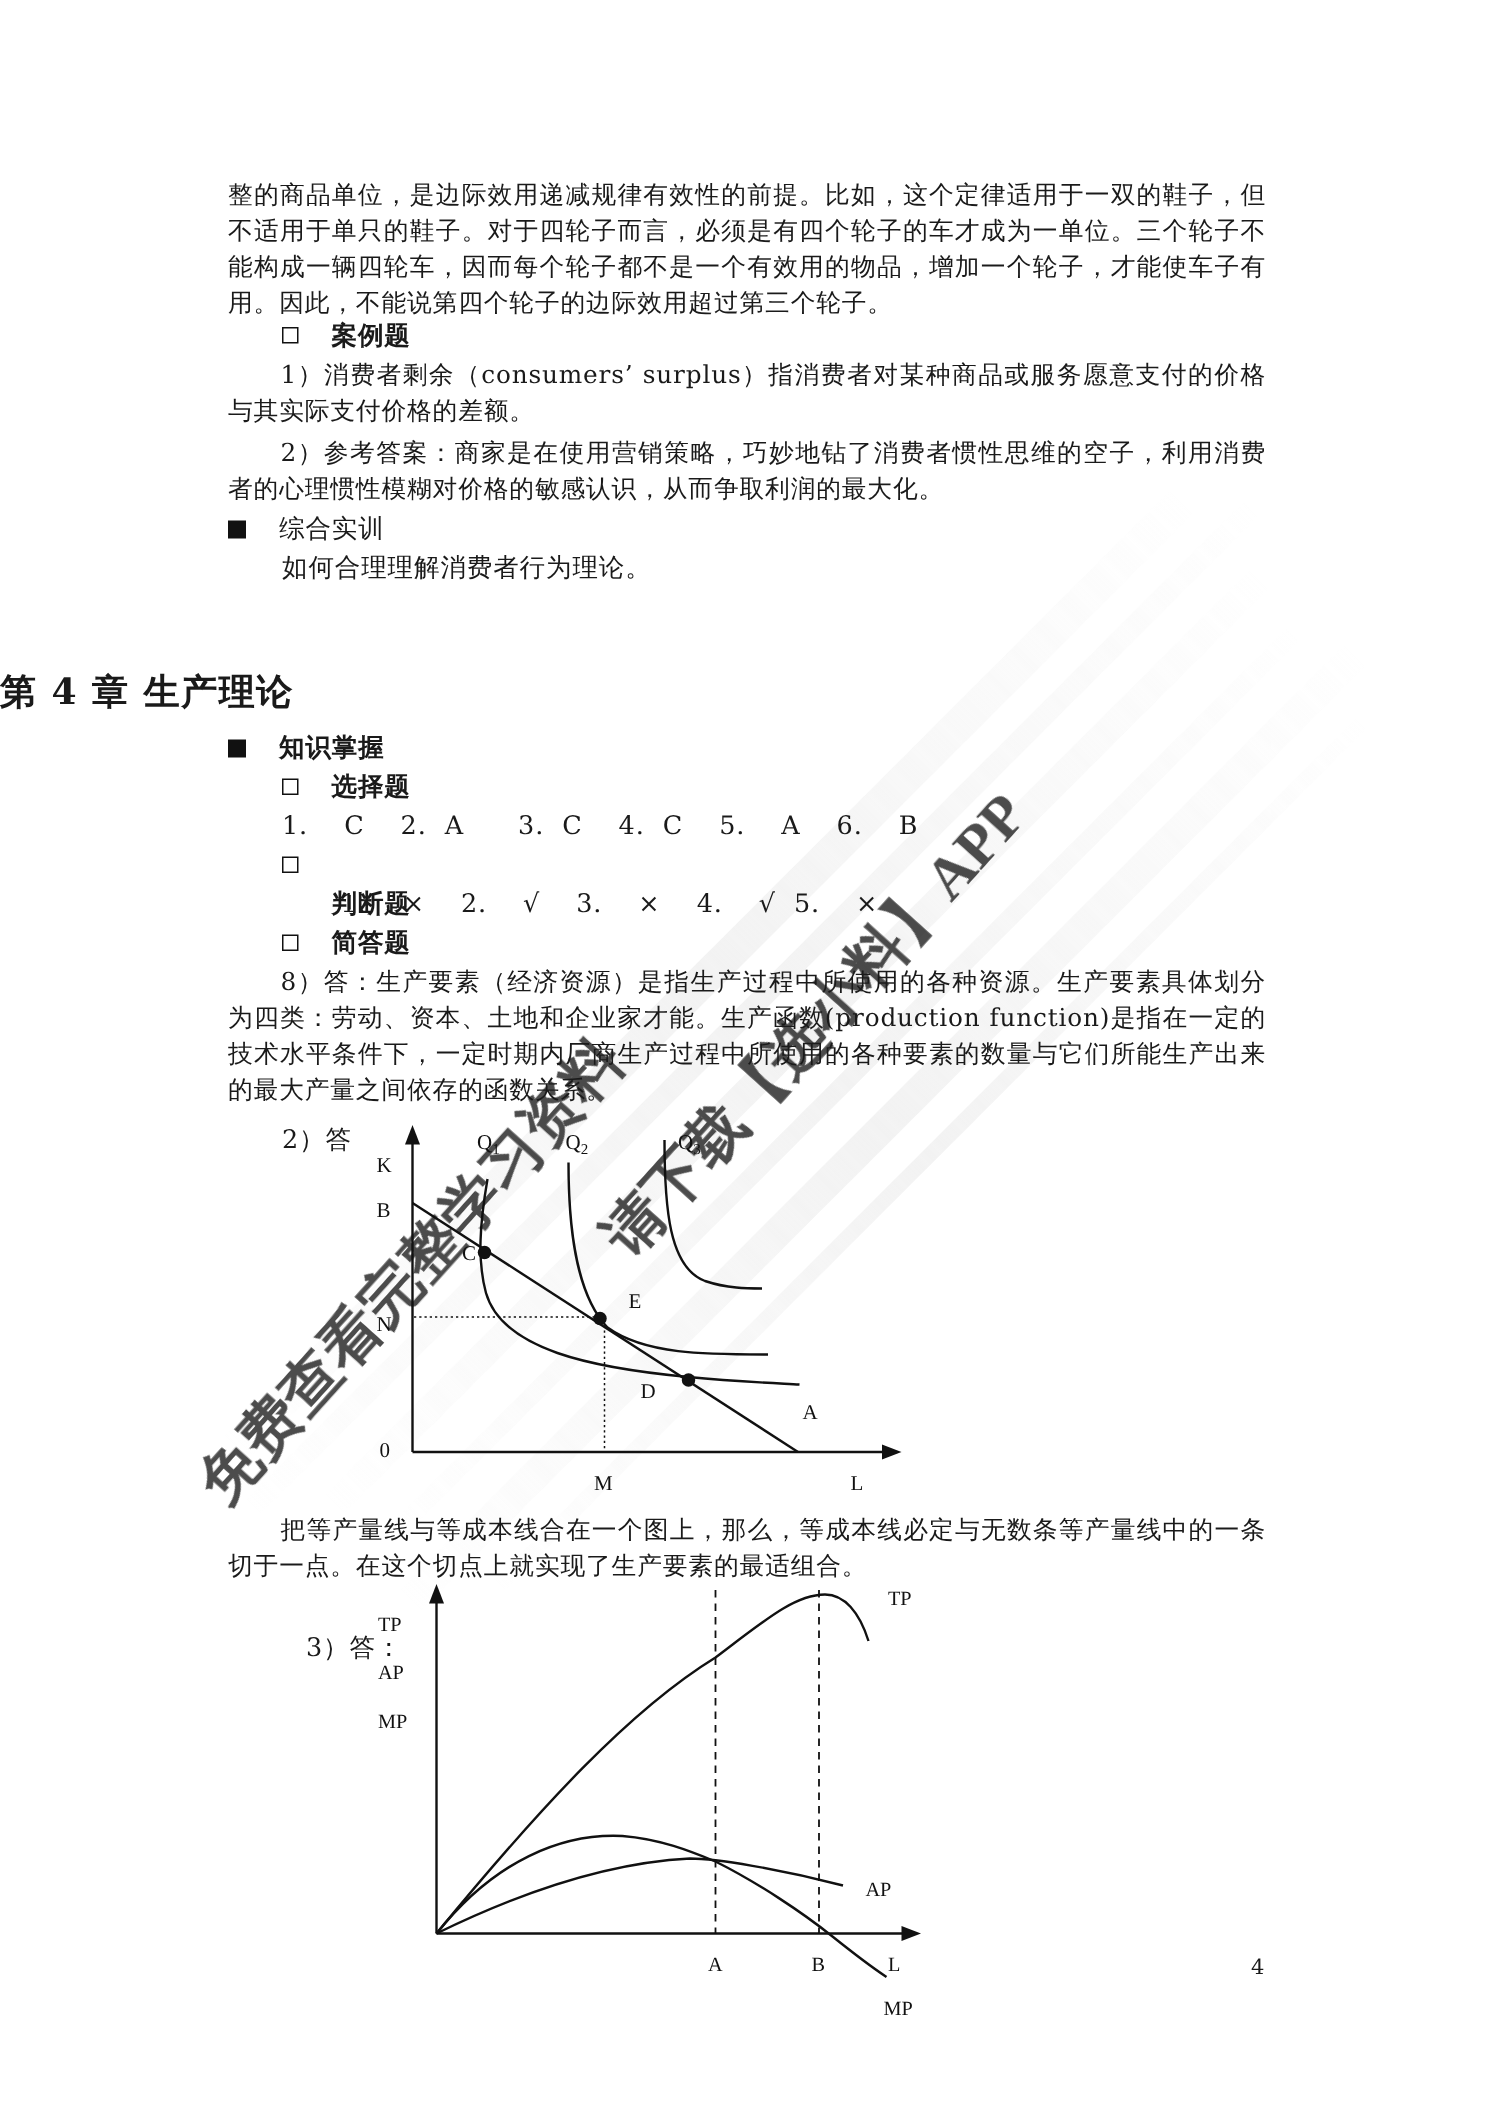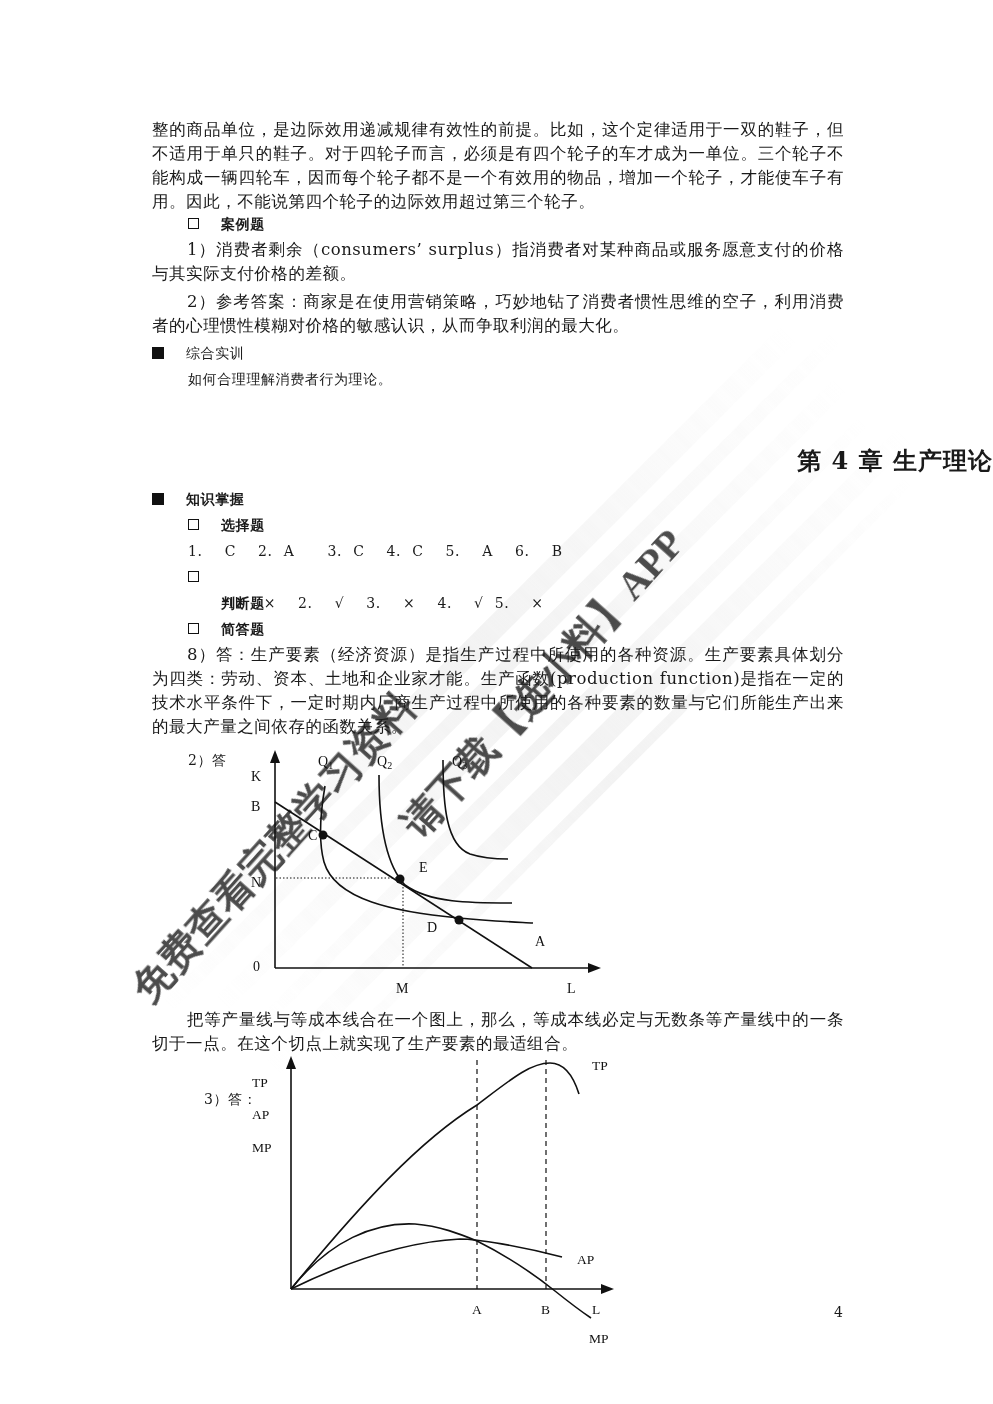--- a/index.html
+++ b/index.html
@@ -4,29 +4,29 @@
 <style>
   html, body { margin: 0; padding: 0; background: #ffffff; }
   body { width: 993px; height: 1404px; position: relative; overflow: hidden;
          font-family: "DejaVu Serif", "Liberation Serif", serif; color: #1a1a1a; }
   .page { position: absolute; left: 0; top: 0; width: 993px; height: 1404px; }
 
   .watermark { position: absolute; left: 0; top: 0; width: 993px; height: 1404px; pointer-events: none; z-index: 0; }
 
   .content { position: absolute; left: 0; top: 0; width: 993px; height: 1404px; z-index: 1; }
 
-  .line { position: absolute; font-size: 14px; line-height: 24px; white-space: nowrap; letter-spacing: 0.6px; }
+  .line { position: absolute; font-size: 17px; line-height: 24px; white-space: nowrap; letter-spacing: 0.6px; }
   .para { position: absolute; left: 152px; width: 692px; font-size: 16.5px; line-height: 24px; letter-spacing: 0.55px; text-align: justify; }
   .indent { text-indent: 35px; }
   .bold { font-weight: bold; }
 
   .sq-filled { position: absolute; width: 12px; height: 12px; background: #111; }
   .sq-hollow { position: absolute; width: 11px; height: 11px; border: 1.5px solid #111; box-sizing: border-box; }
 
-  .chapter-title { position: absolute; left: 0; width: 993px; top: 445px; text-align: right;
+  .chapter-title { position: absolute; left: 0; width: 993px; top: 445px; text-align: left;
                    font-size: 24px; font-weight: bold; letter-spacing: 1px; }
 
   .mono-line { font-family: "DejaVu Serif", "Liberation Serif", serif; word-spacing: 6px; }
 
   svg.diagram { position: absolute; left: 0; top: 0; overflow: visible; }
   svg text { font-family: "Liberation Serif", "DejaVu Serif", serif; fill: #111; }
 
   .page-number { position: absolute; left: 834px; top: 1304px; font-size: 14px; }
 </style>
 </head>

